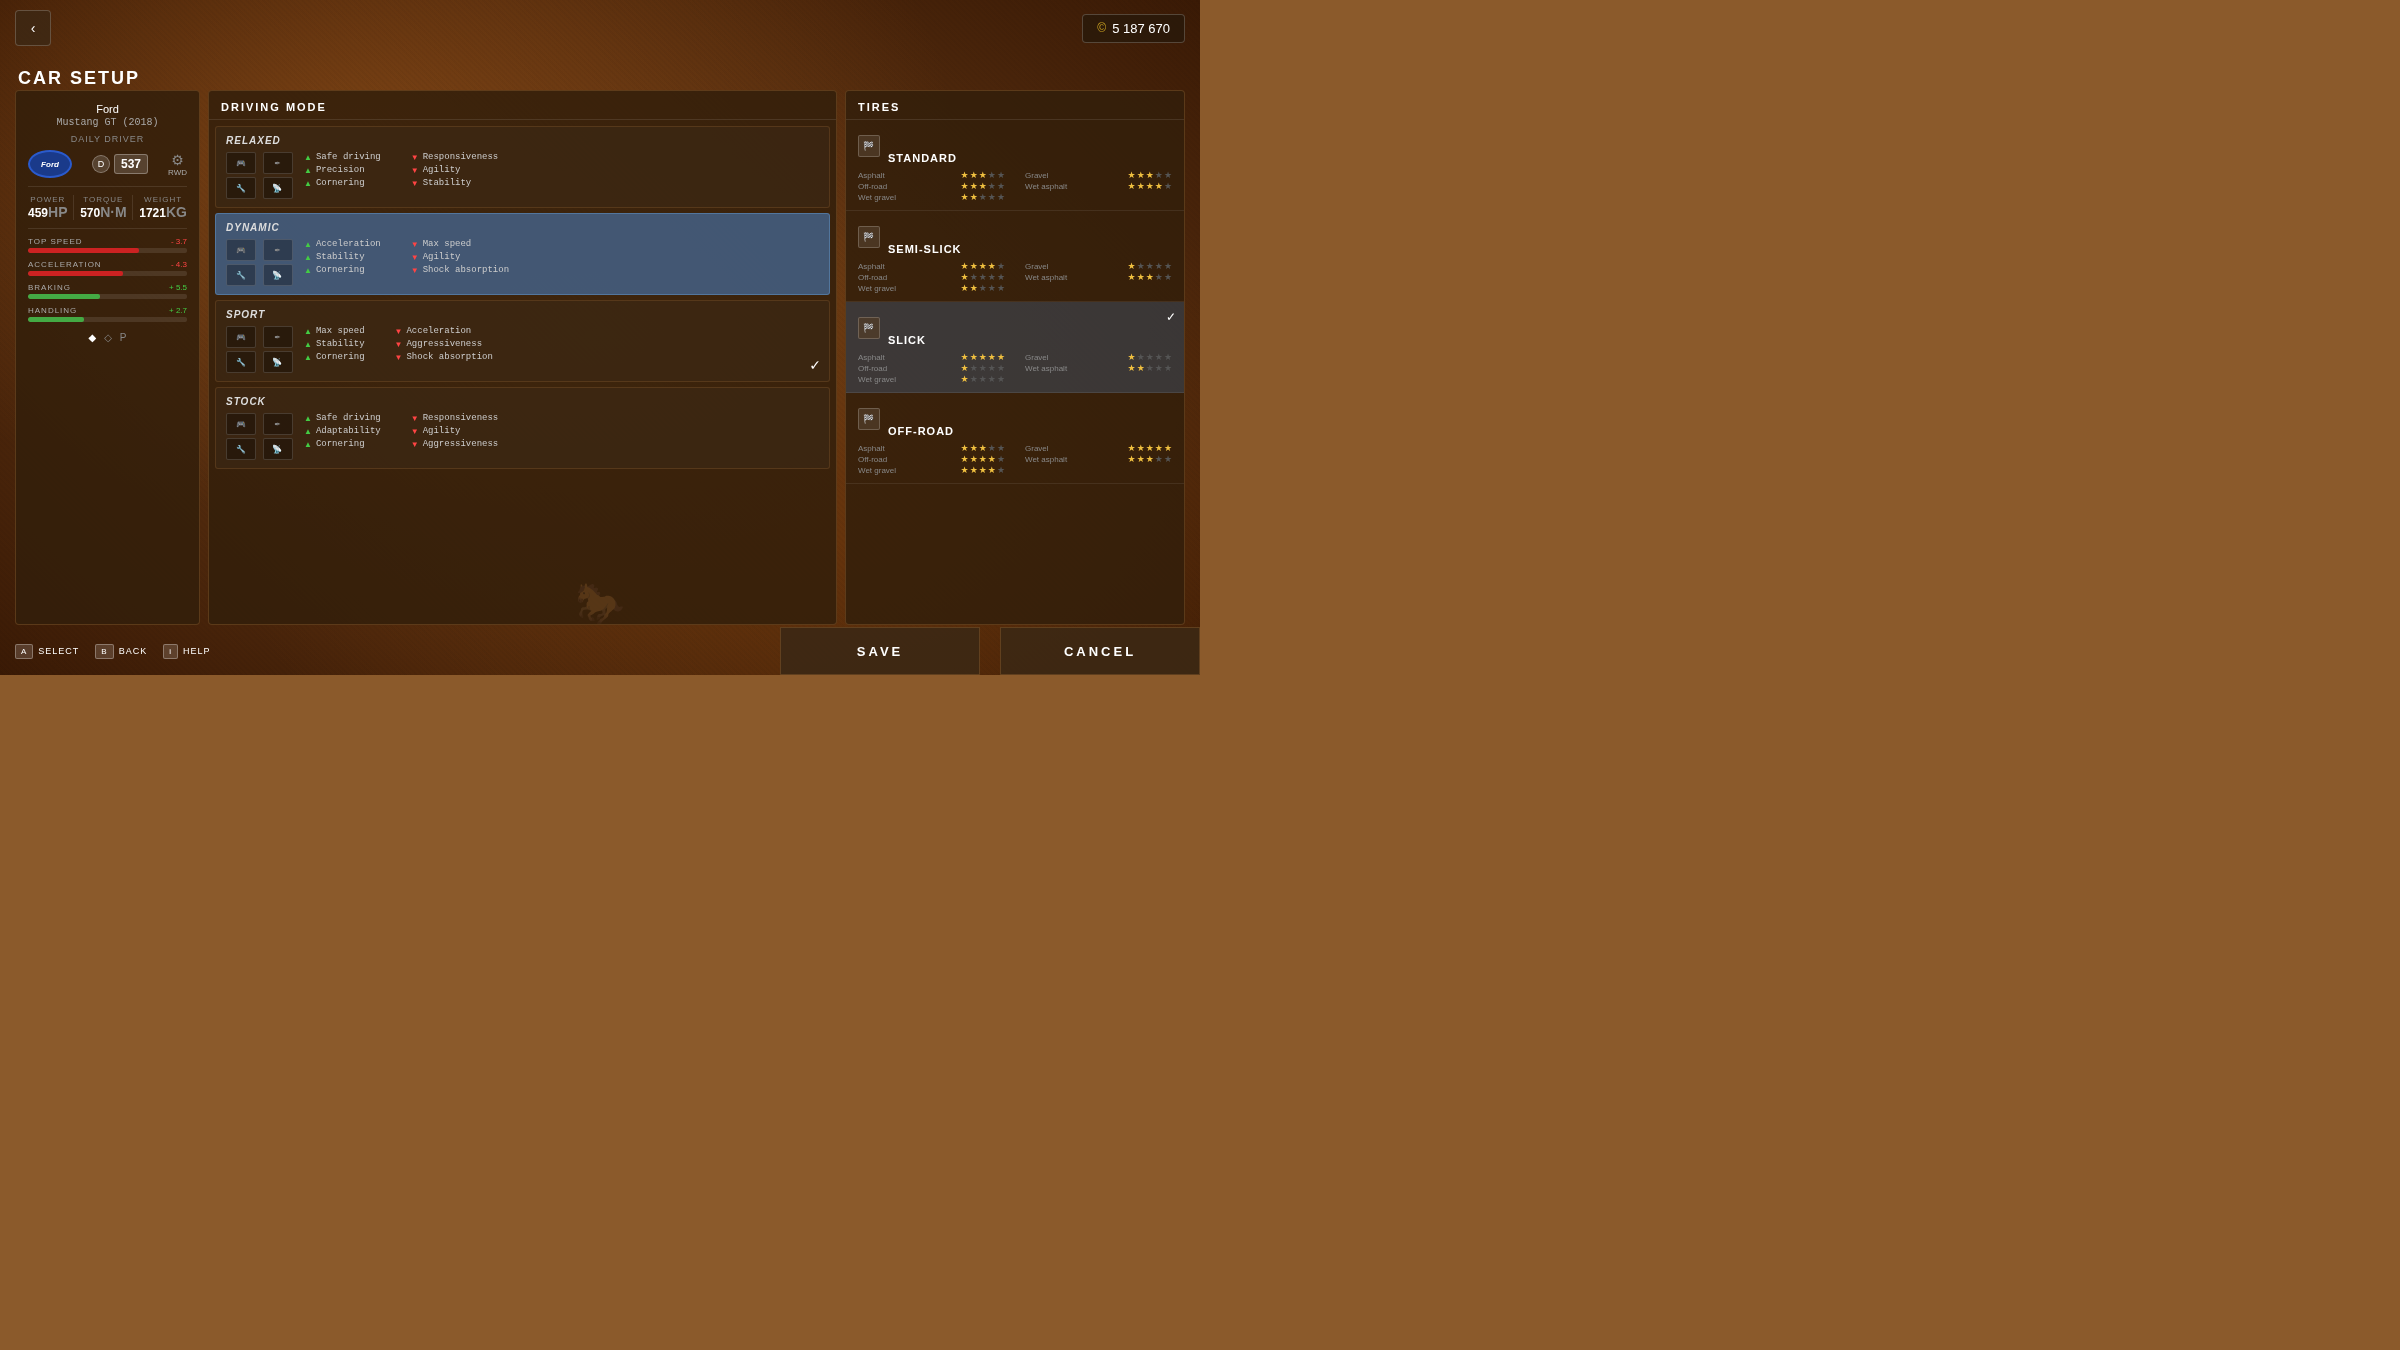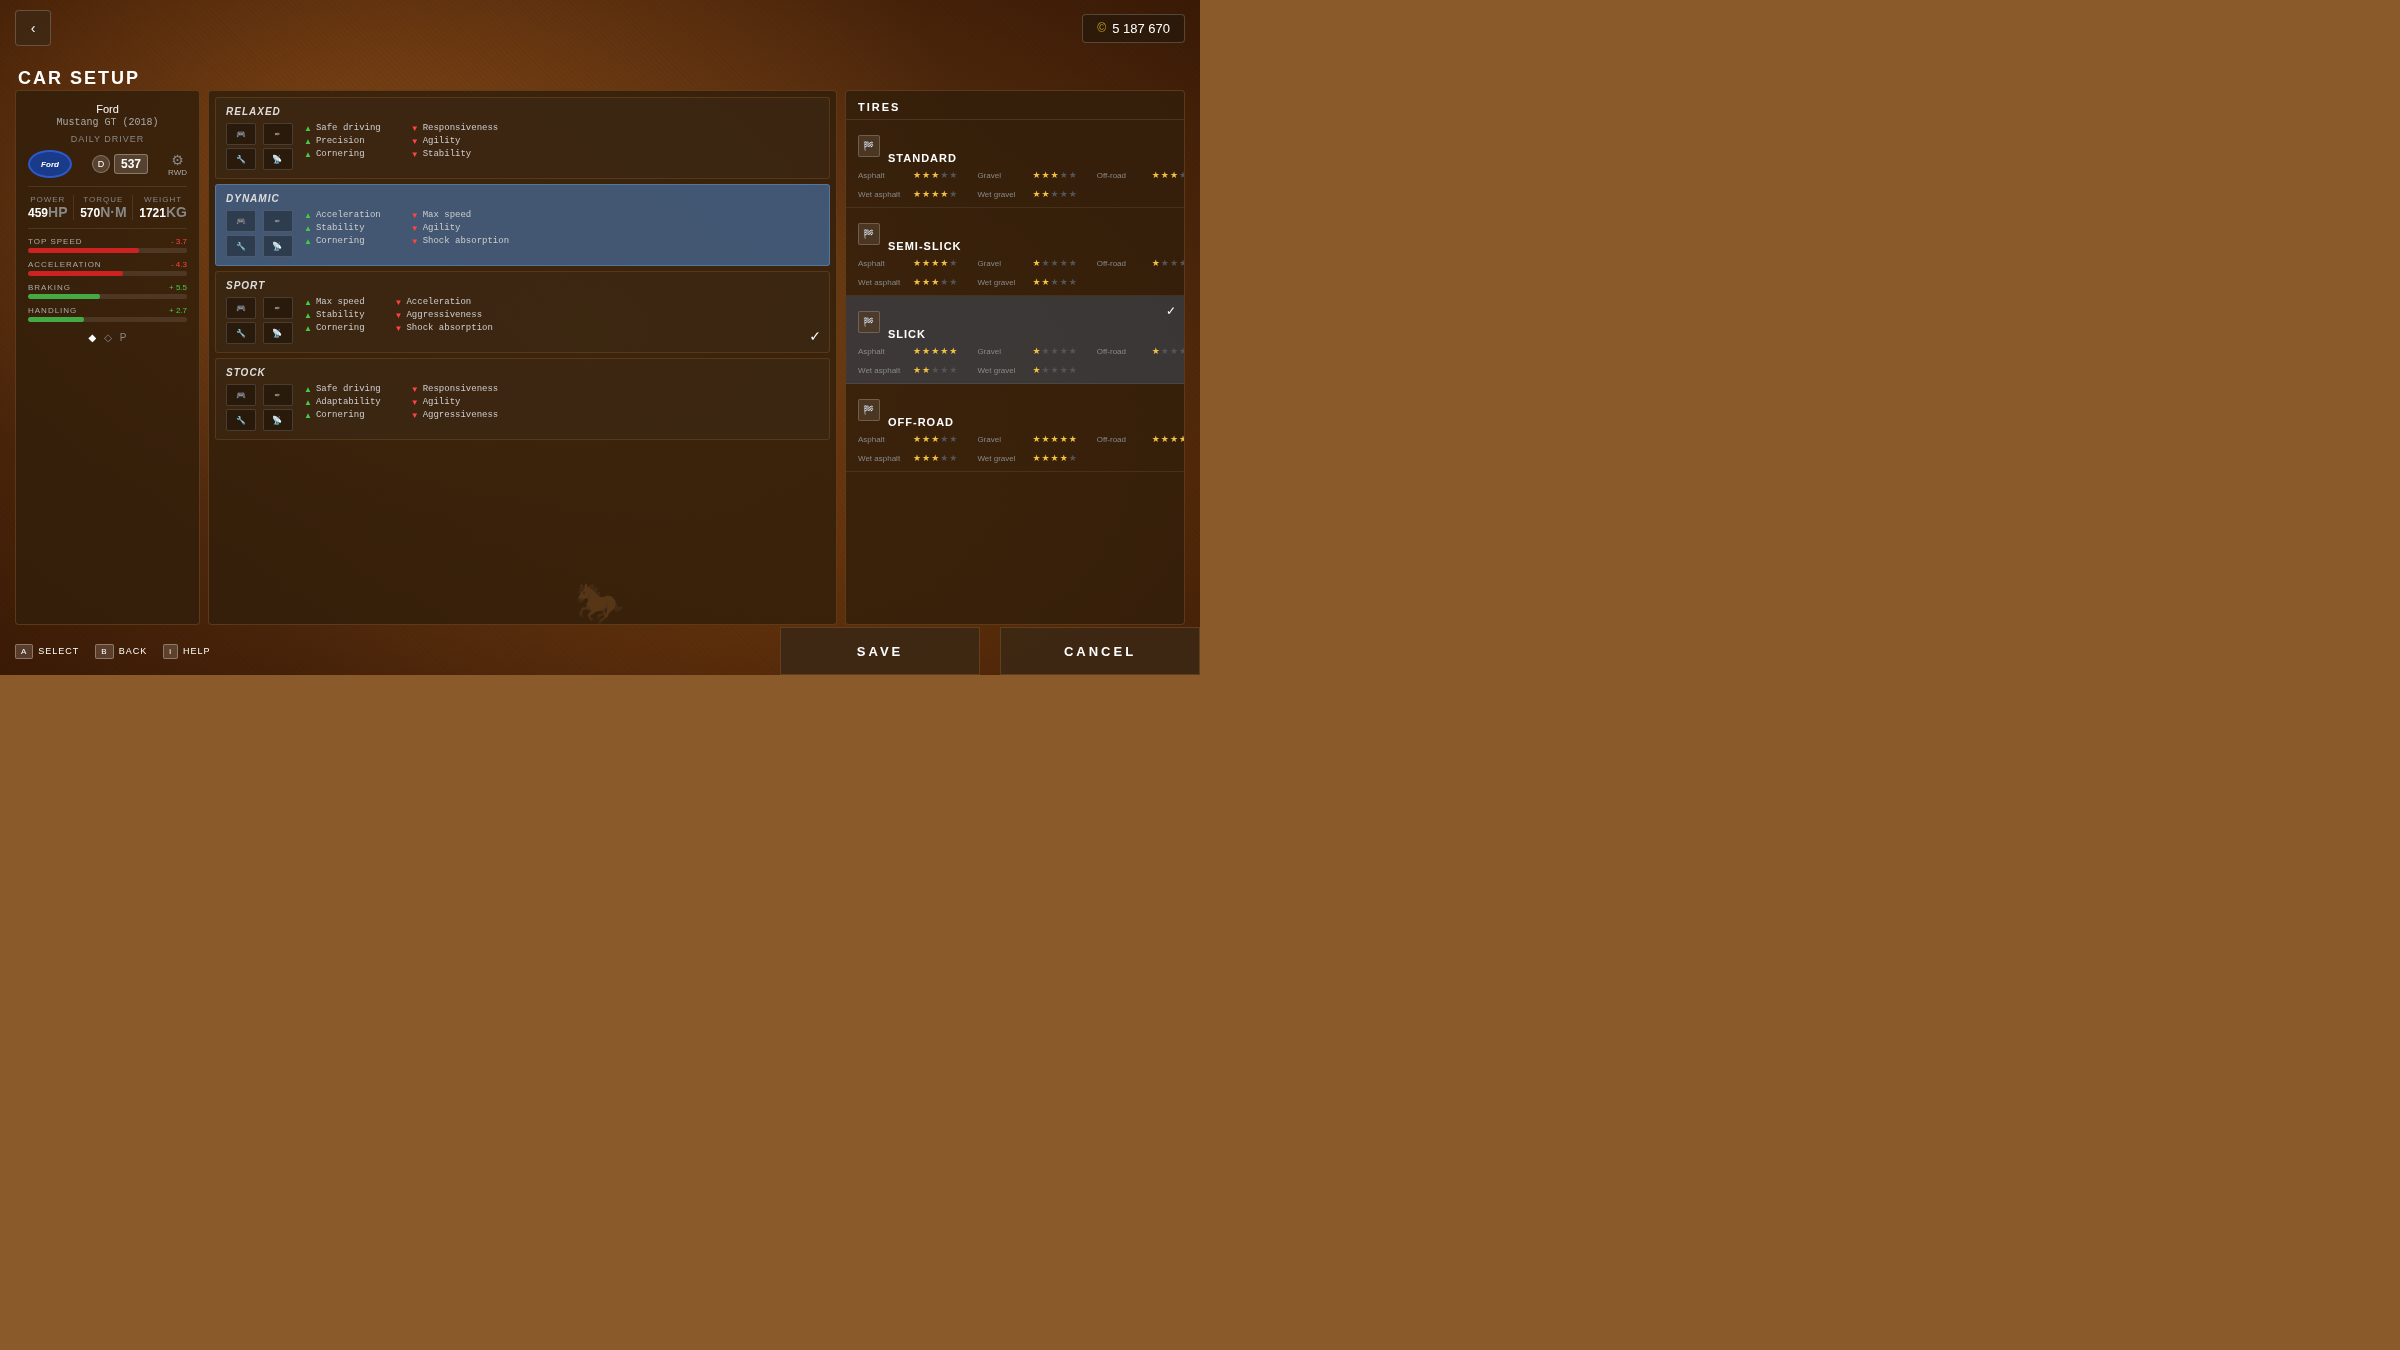--- a/index.html
+++ b/index.html
@@ -387,22 +387,22 @@
     }
     .tire-name {
       color: white;
       font-size: 11px;
       font-weight: bold;
       letter-spacing: 1px;
       margin-top: 24px;
     }
     .tire-stats {
       display: grid;
-      grid-template-columns: 1fr 1fr 1fr;
-      gap: 9px 20px;
+      grid-template-columns: 1fr 1fr;
+      gap: 1px 20px;
     }
     .tire-stat-row {
       display: flex;
       align-items: center;
       justify-content: space-between;
     }
     .tire-stat-label {
       color: #888;
       font-size: 8px;
       width: 55px;
@@ -585,20 +585,21 @@
   </div>
         </div>
       <div class="bottom-icons">
         <span class="bottom-icon active">◆</span>
         <span class="bottom-icon">◇</span>
         <span class="bottom-icon">P</span>
       </div>
     </div>
 
     <div class="driving-panel">
+      <div class="panel-title">DRIVING MODE</div>
       <div class="modes-container" id="modes-container">
           <div class="mode-card">
     <div class="mode-name">RELAXED</div>
     <div class="mode-content">
       <div class="mode-icons">
         <div class="mode-icon-box">🎮</div>
         <div class="mode-icon-box">✒</div>
         <div class="mode-icon-box">🔧</div>
         <div class="mode-icon-box">📡</div>
       </div>

